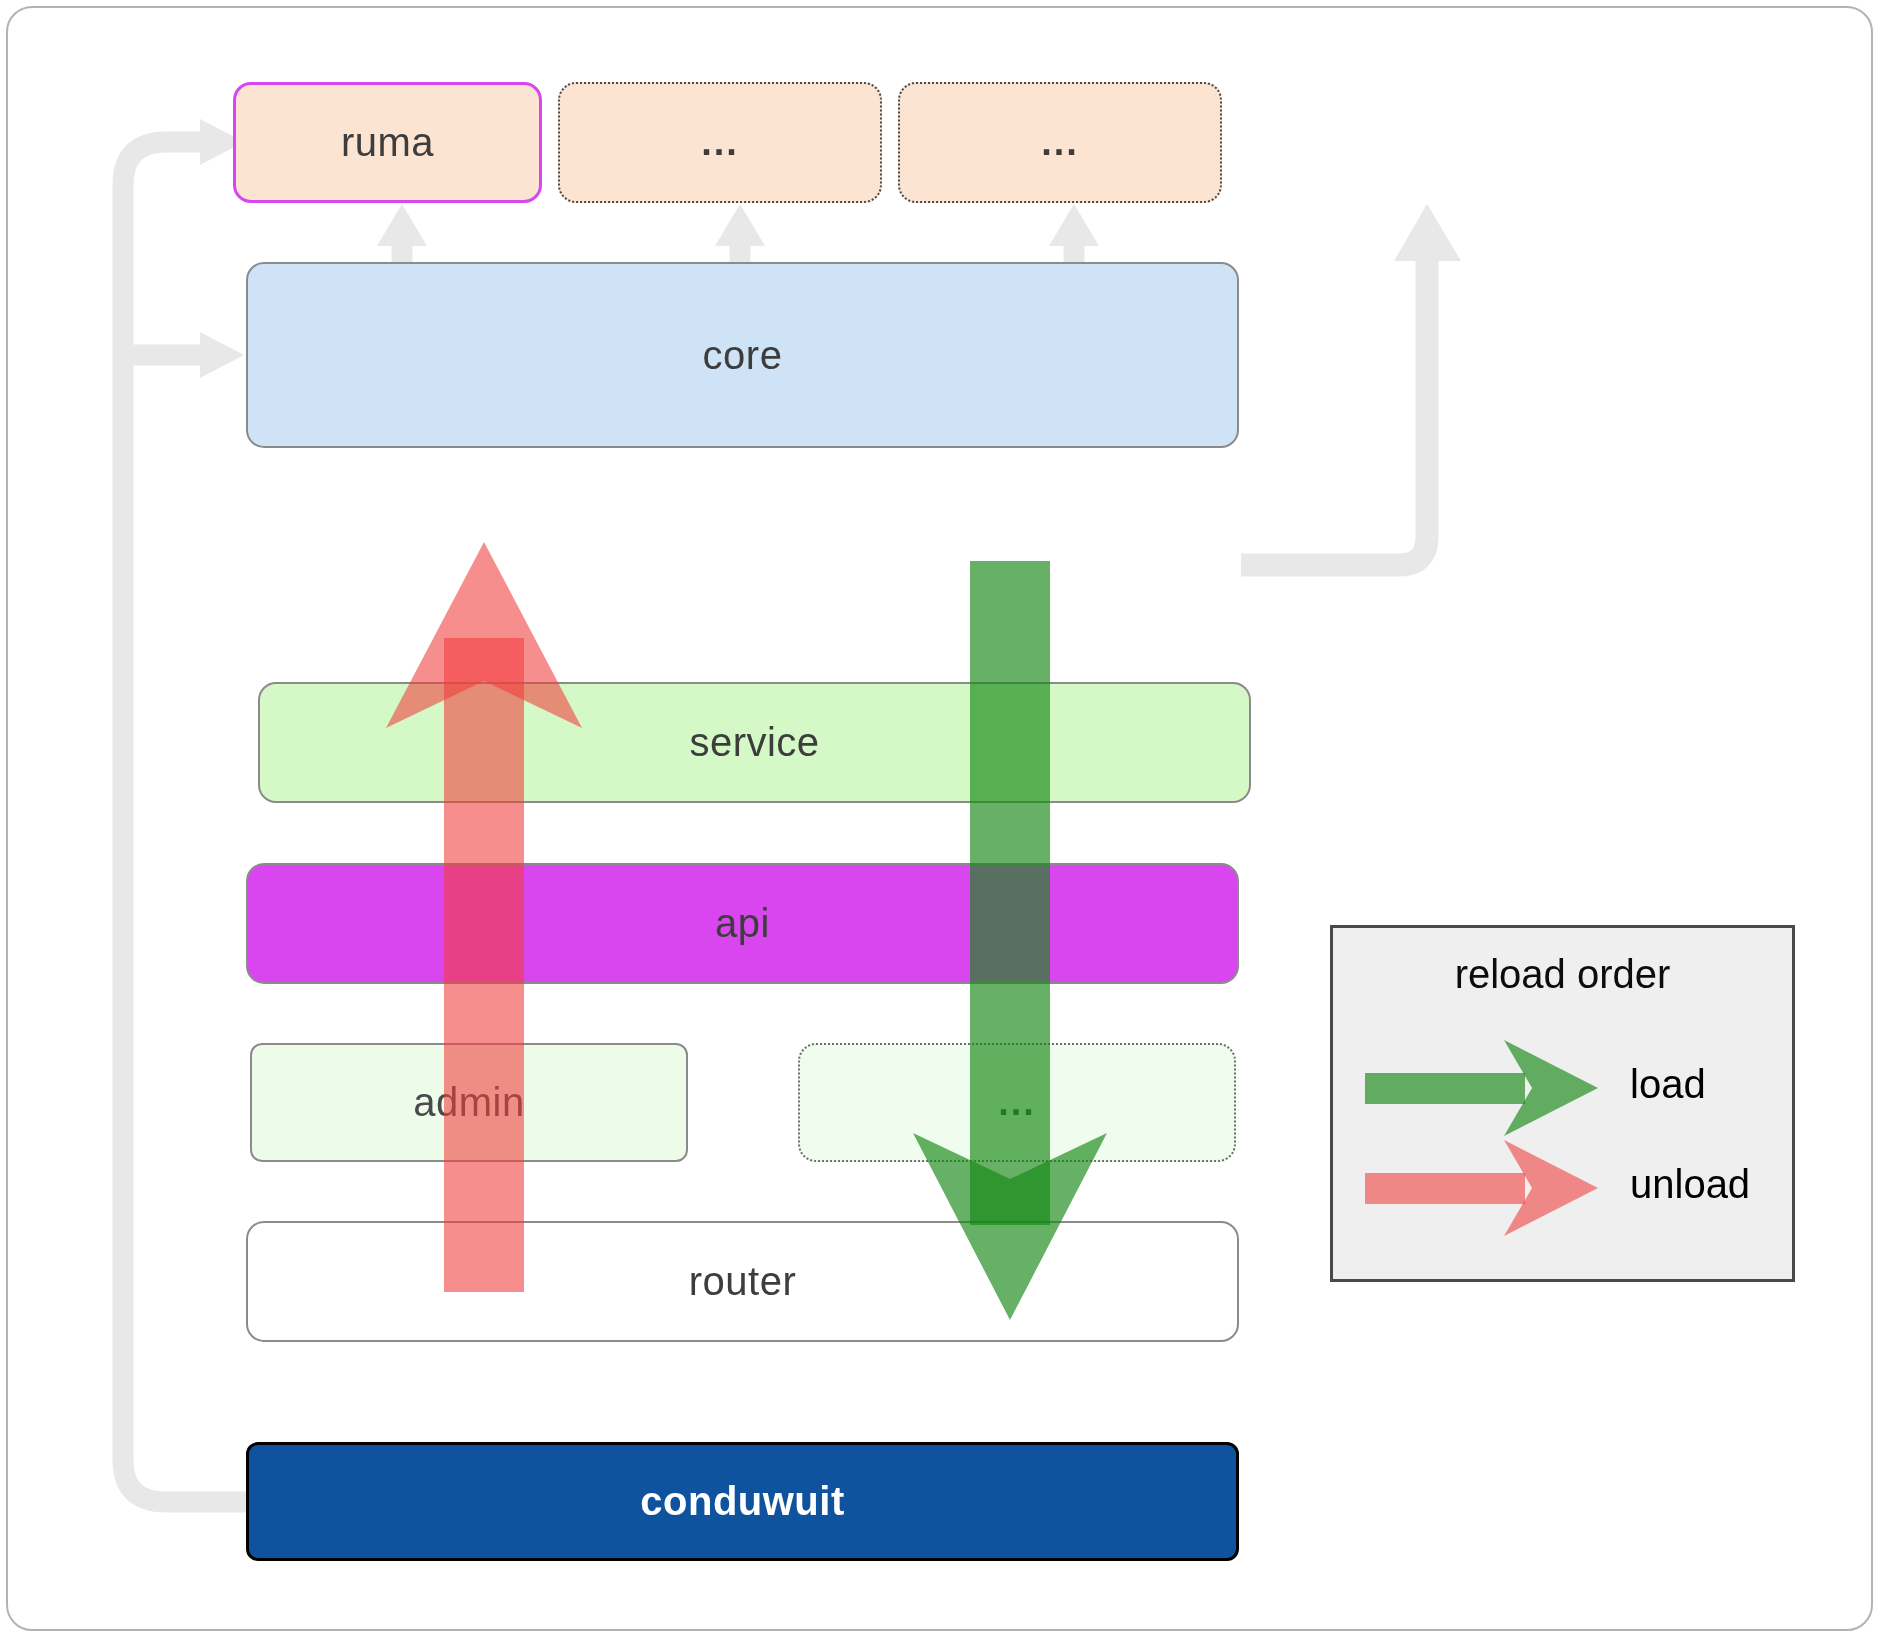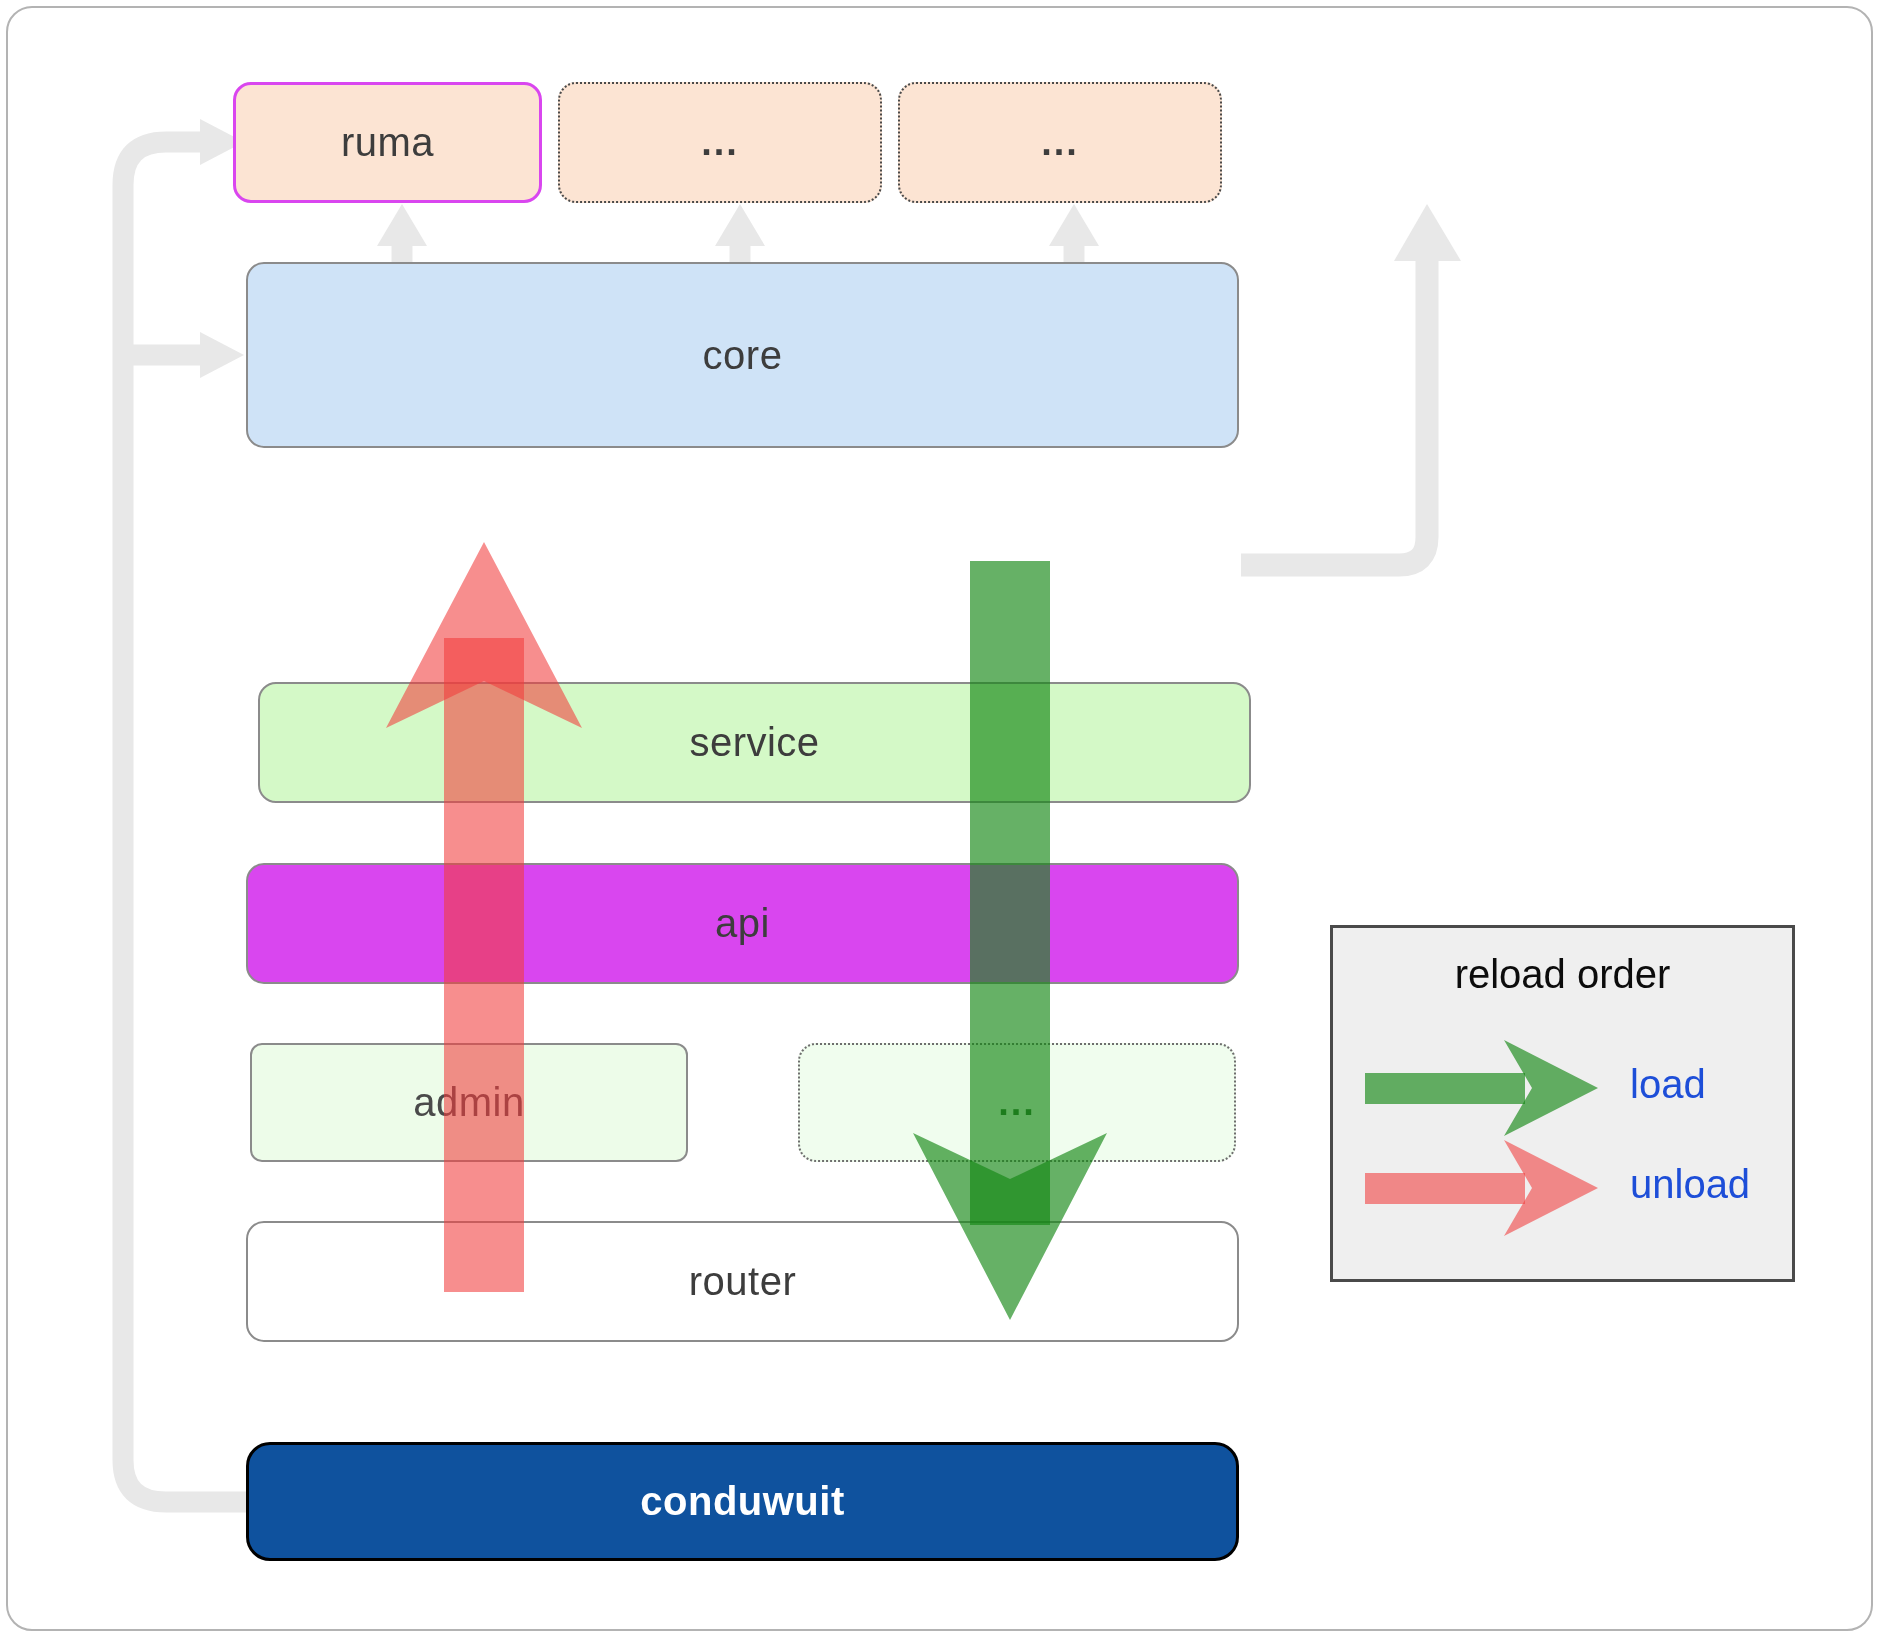--- a/index.html
+++ b/index.html
@@ -50,41 +50,41 @@
   #node-dots2     { left: 898px;  top: 82px;   width: 324px; height: 121px; }
   #node-rocksdb   { left: 1243px; top: 82px;   width: 317px; height: 121px; }
   #node-core      { left: 246px;  top: 262px;  width: 993px; height: 186px; }
   #node-database  { left: 246px;  top: 501px;  width: 993px; height: 121px; }
   #node-service   { left: 258px;  top: 682px;  width: 993px; height: 121px; }
   #node-api       { left: 246px;  top: 863px;  width: 993px; height: 121px; }
   #node-admin     { left: 250px;  top: 1043px; width: 438px; height: 119px; color:#4a4a4a;border-radius:12px; }
   #node-dots3     { left: 798px;  top: 1043px; width: 438px; height: 119px; border: 2px dotted #6e6e6e; color:#2f6b2f; }
   #node-router    { left: 246px;  top: 1221px; width: 993px; height: 121px; }
   #node-conduwuit { left: 246px;  top: 1442px; width: 993px; height: 119px;
-                    border: 3px solid #000000; border-radius: 24px; font-weight: bold; }
+                    border: 3px solid #000000; border-radius: 12px; font-weight: bold; }
 
   .legend-box {
     position: absolute;
     left: 1330px; top: 925px;
     width: 465px; height: 357px;
     border: 3px solid #4a4a4a;
     box-sizing: border-box;
   }
   .legend-title {
     position: absolute;
     left: 1330px; top: 952px;
     width: 465px;
     text-align: center;
     font-size: 40px;
     color: #0c0c0c;
   }
   .legend-label {
     position: absolute;
     font-size: 40px;
-    color: #1d4ed8;
+    color: #000000;
   }
   #legend-label-load   { left: 1630px; top: 1062px; }
   #legend-label-unload { left: 1630px; top: 1162px; }
 </style>
 </head>
 <body>
 
 <div class="canvas">
 
   <div class="outer-frame"></div>

